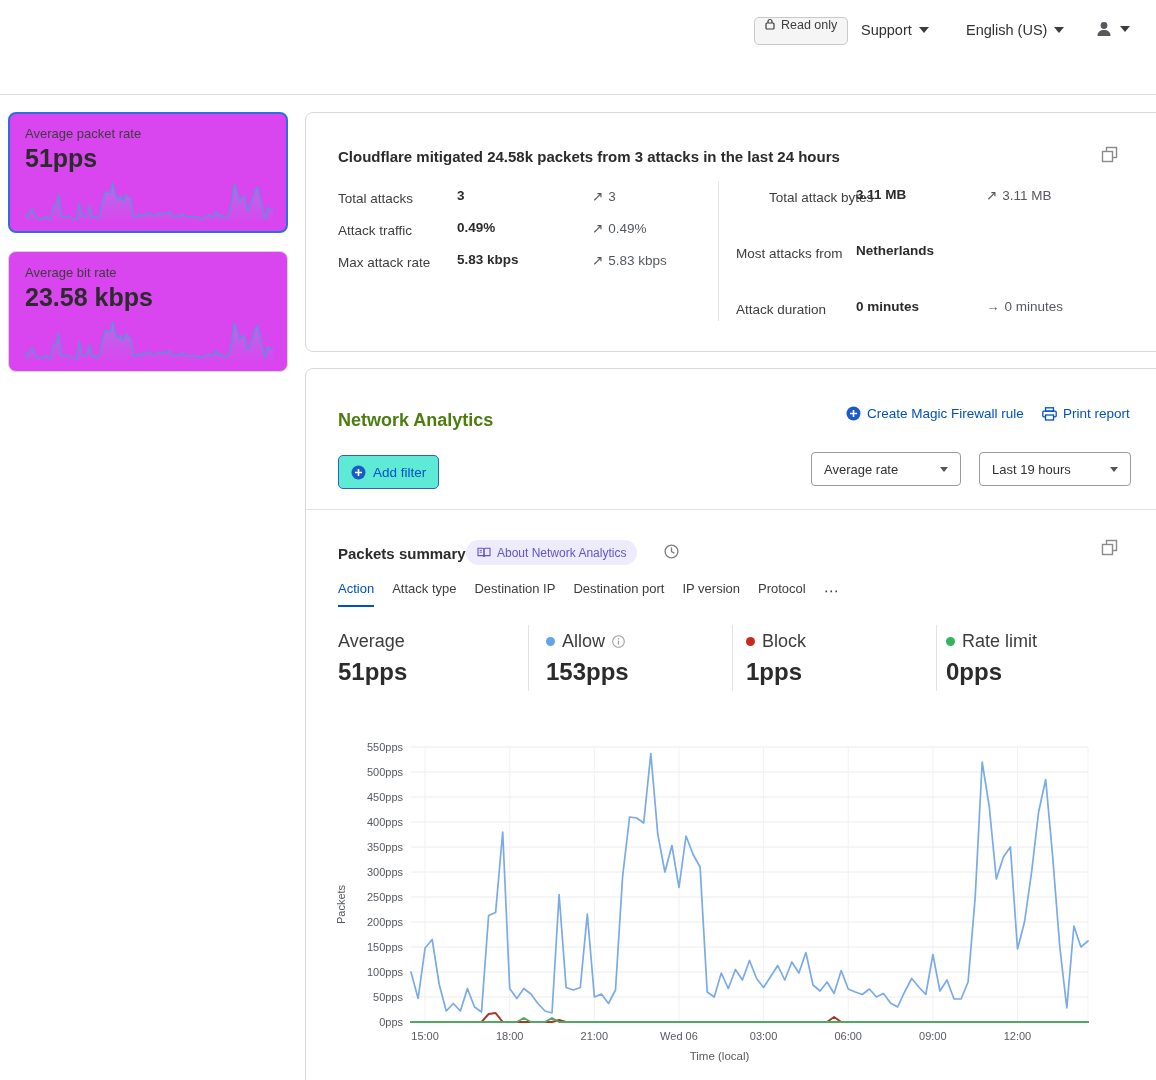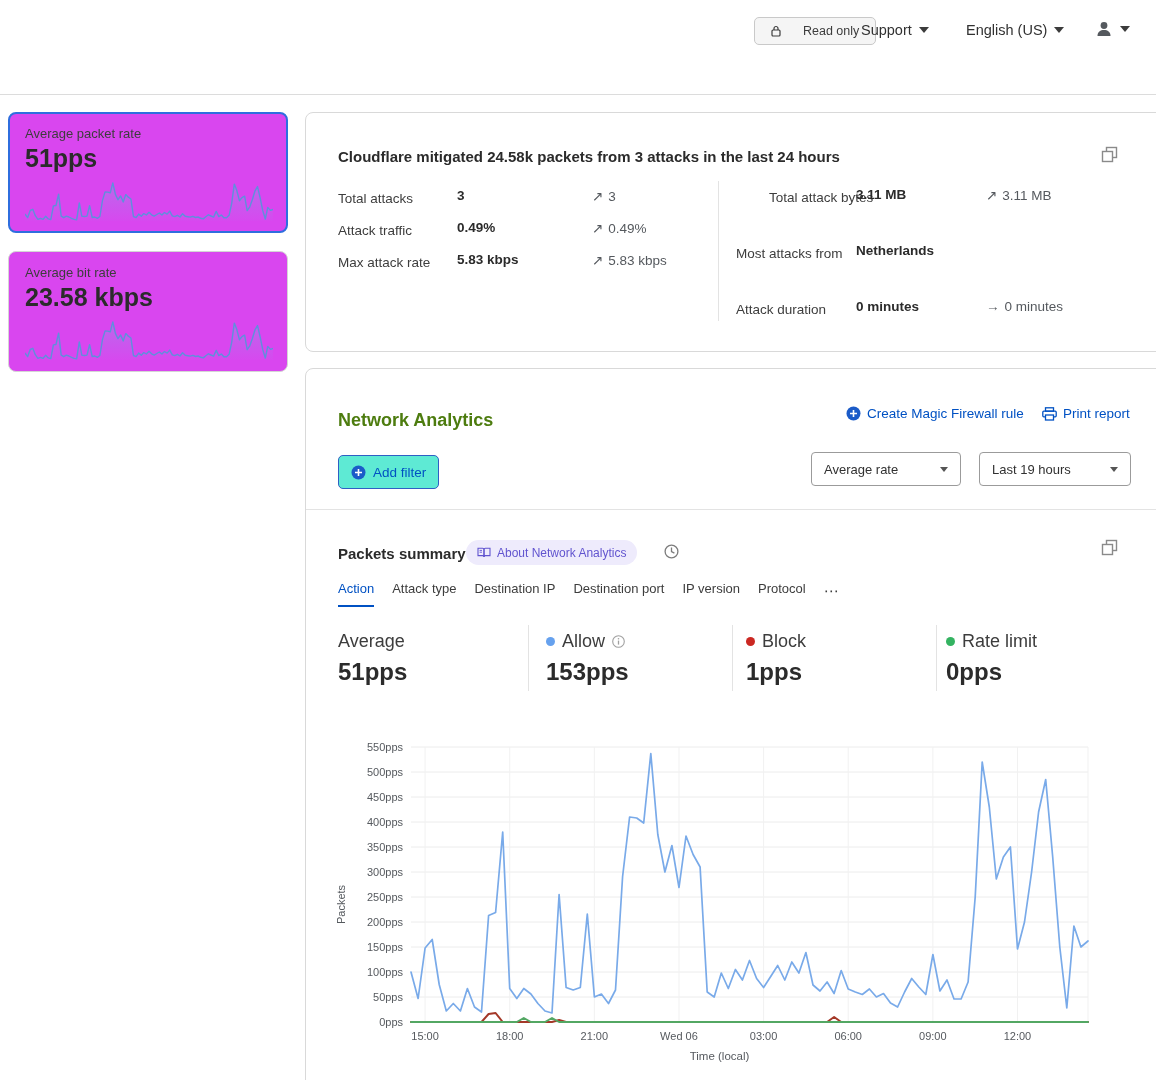--- a/index.html
+++ b/index.html
@@ -8,22 +8,22 @@
     background:#ffffff;font-family:"Liberation Sans",sans-serif;color:#313131;
     -webkit-font-smoothing:antialiased;
   }
   .abs{position:absolute;}
   
   .header{position:absolute;left:0;top:0;width:1156px;height:60px;background:#fff;}
   .logo{position:absolute;left:16px;top:5px;width:112px;}
   .logo svg{display:block;margin-left:40px;}
   .logo-text{font-size:12.5px;font-weight:700;letter-spacing:3px;color:#3c3c3c;margin-top:1px;}
   .readonly-badge{
-    position:absolute;left:754px;top:17px;height:26px;display:flex;align-items:center;gap:22px;
-    padding:0 16px;background:#f5f5f5;border:1px solid #c9c9c9;border-radius:5px;
+    position:absolute;left:754px;top:17px;height:26px;display:flex;align-items:flex-start;gap:6px;
+    padding:0 10px;background:#f5f5f5;border:1px solid #c9c9c9;border-radius:5px;
     font-size:12.5px;color:#3c3c3c;
   }
   .hmenu{position:absolute;top:22px;display:flex;align-items:center;gap:7px;font-size:14.5px;color:#313131;cursor:pointer;}
   .caret{width:0;height:0;border-left:5px solid transparent;border-right:5px solid transparent;border-top:6px solid #3c3c3c;display:inline-block;}
   .page-divider{position:absolute;left:0;top:94px;width:1156px;height:0;border-top:1px solid #dcdcdc;}
   
   .metric-card{
     position:absolute;left:8px;width:280px;height:121px;background:#d946ef;
     border:1px solid #d5d5d5;border-radius:8px;box-sizing:border-box;padding:13px 16px 10px;
   }

